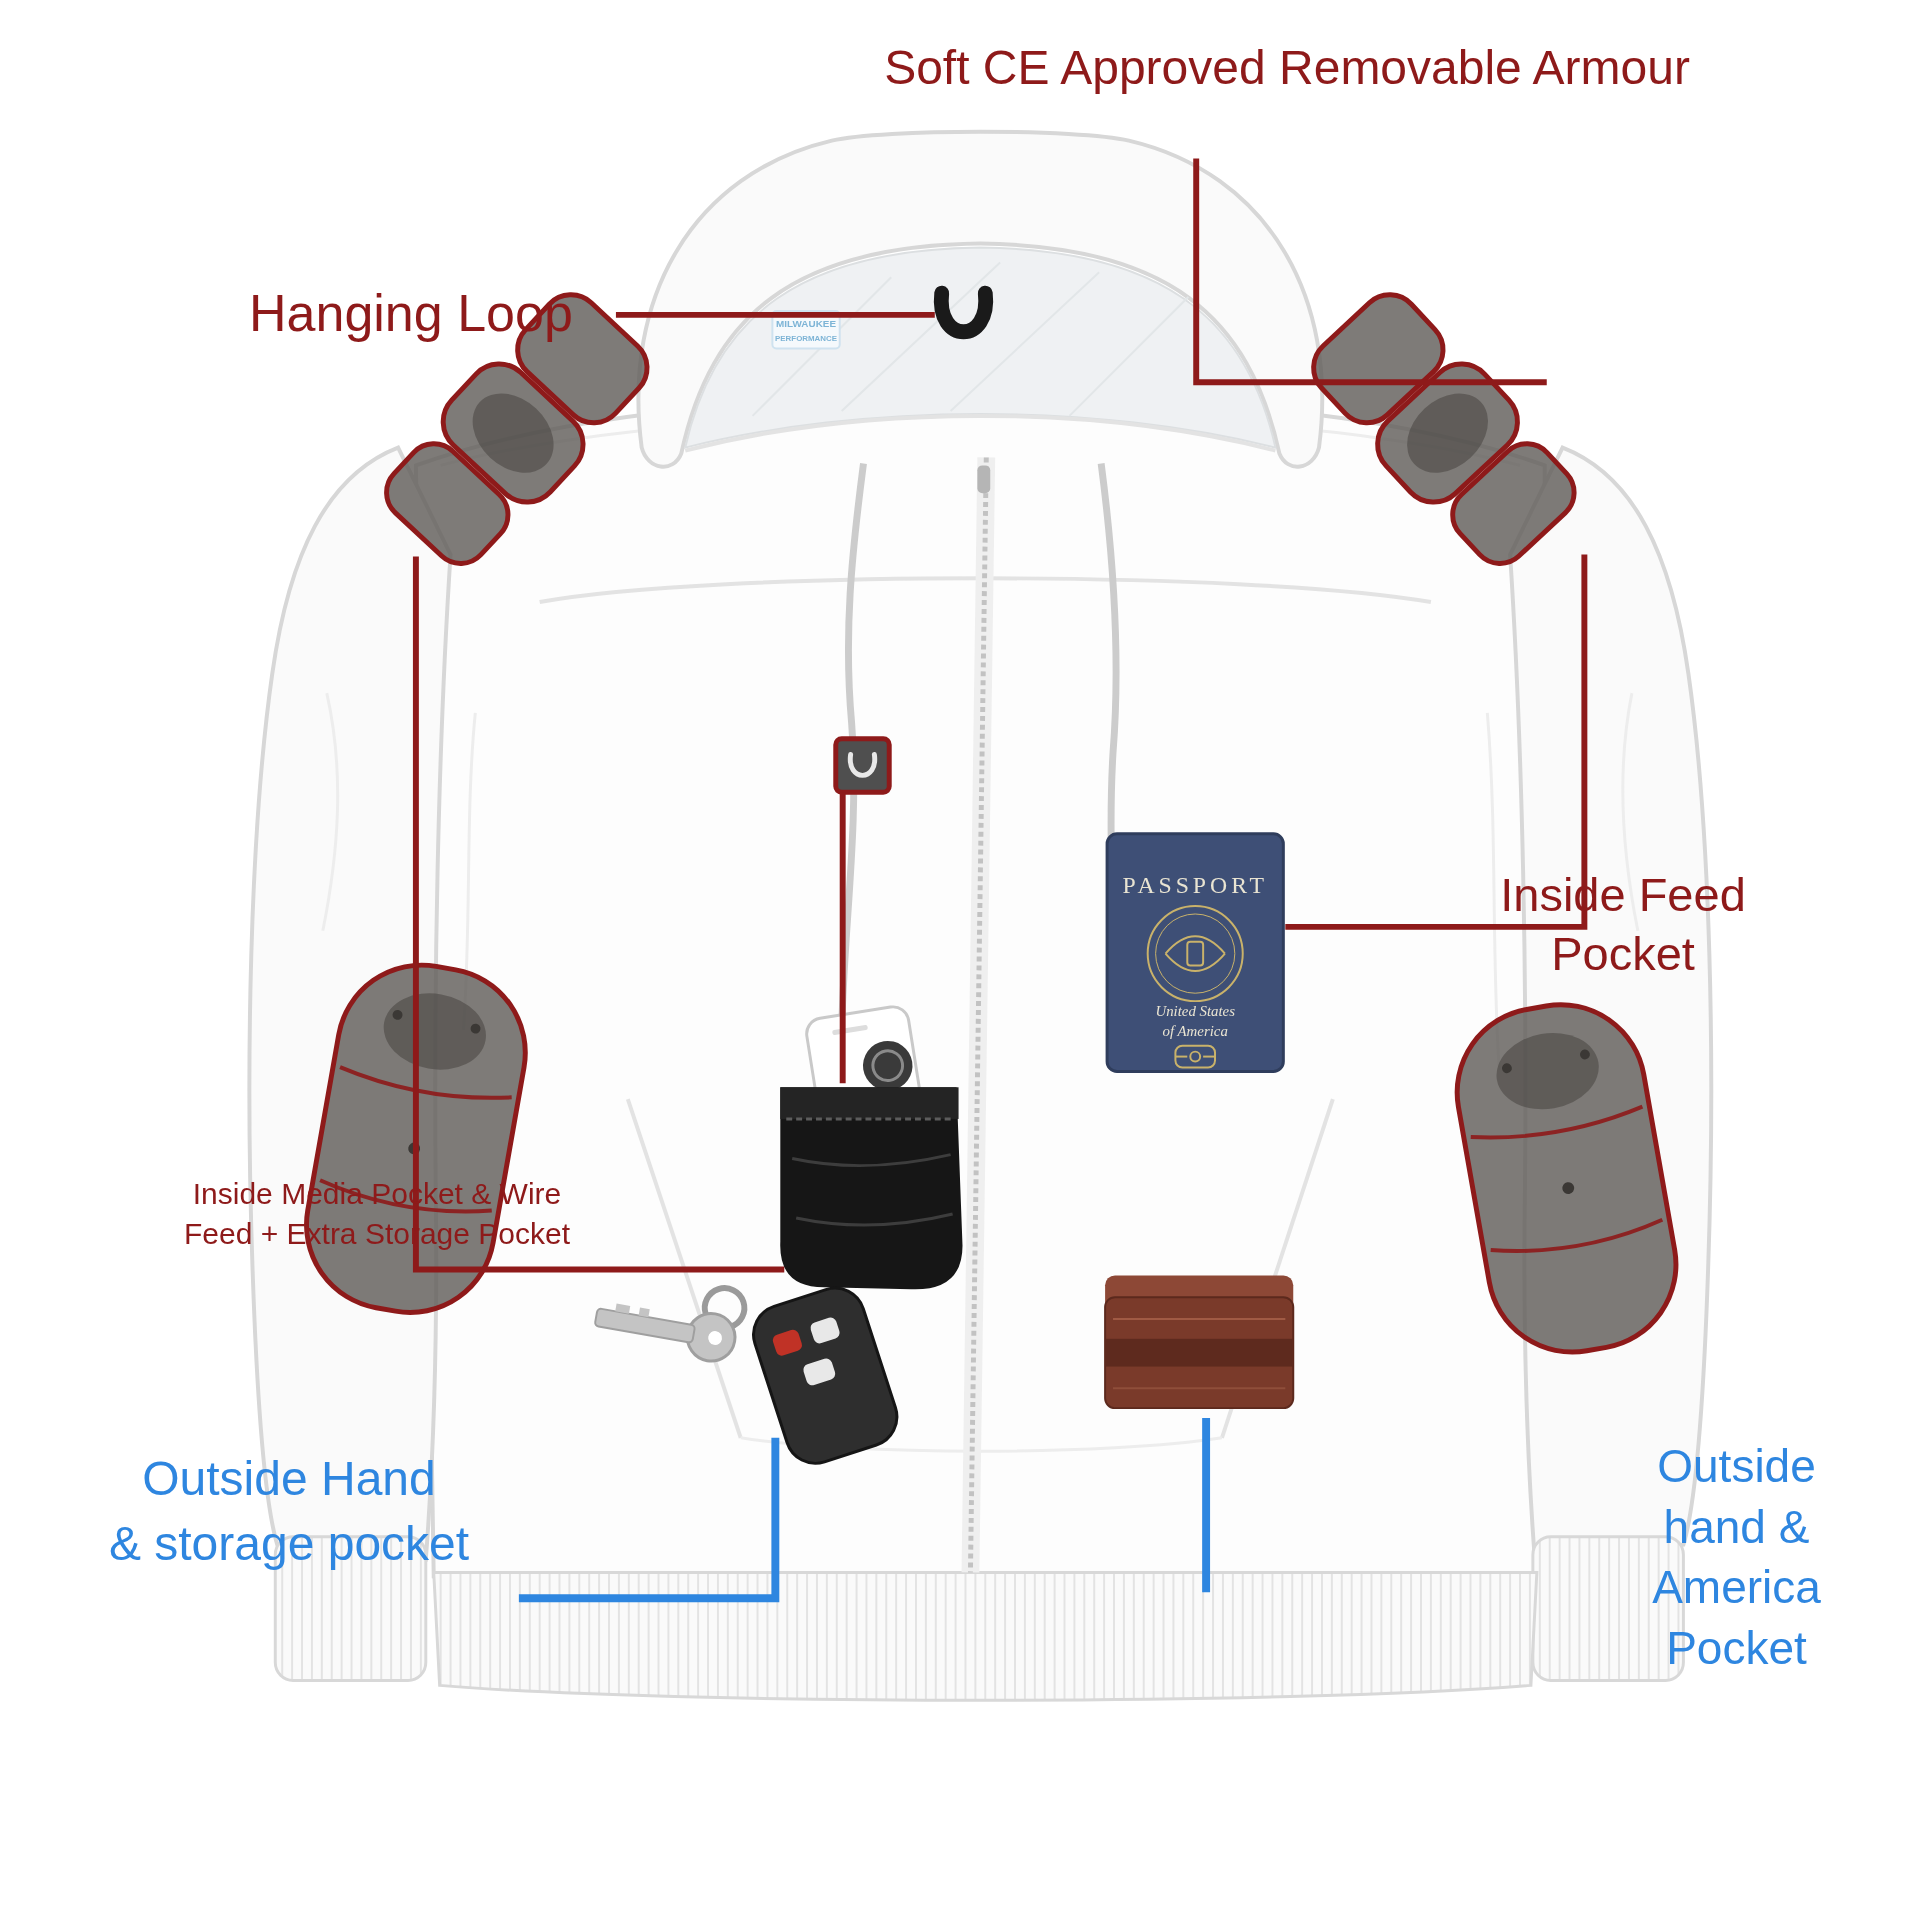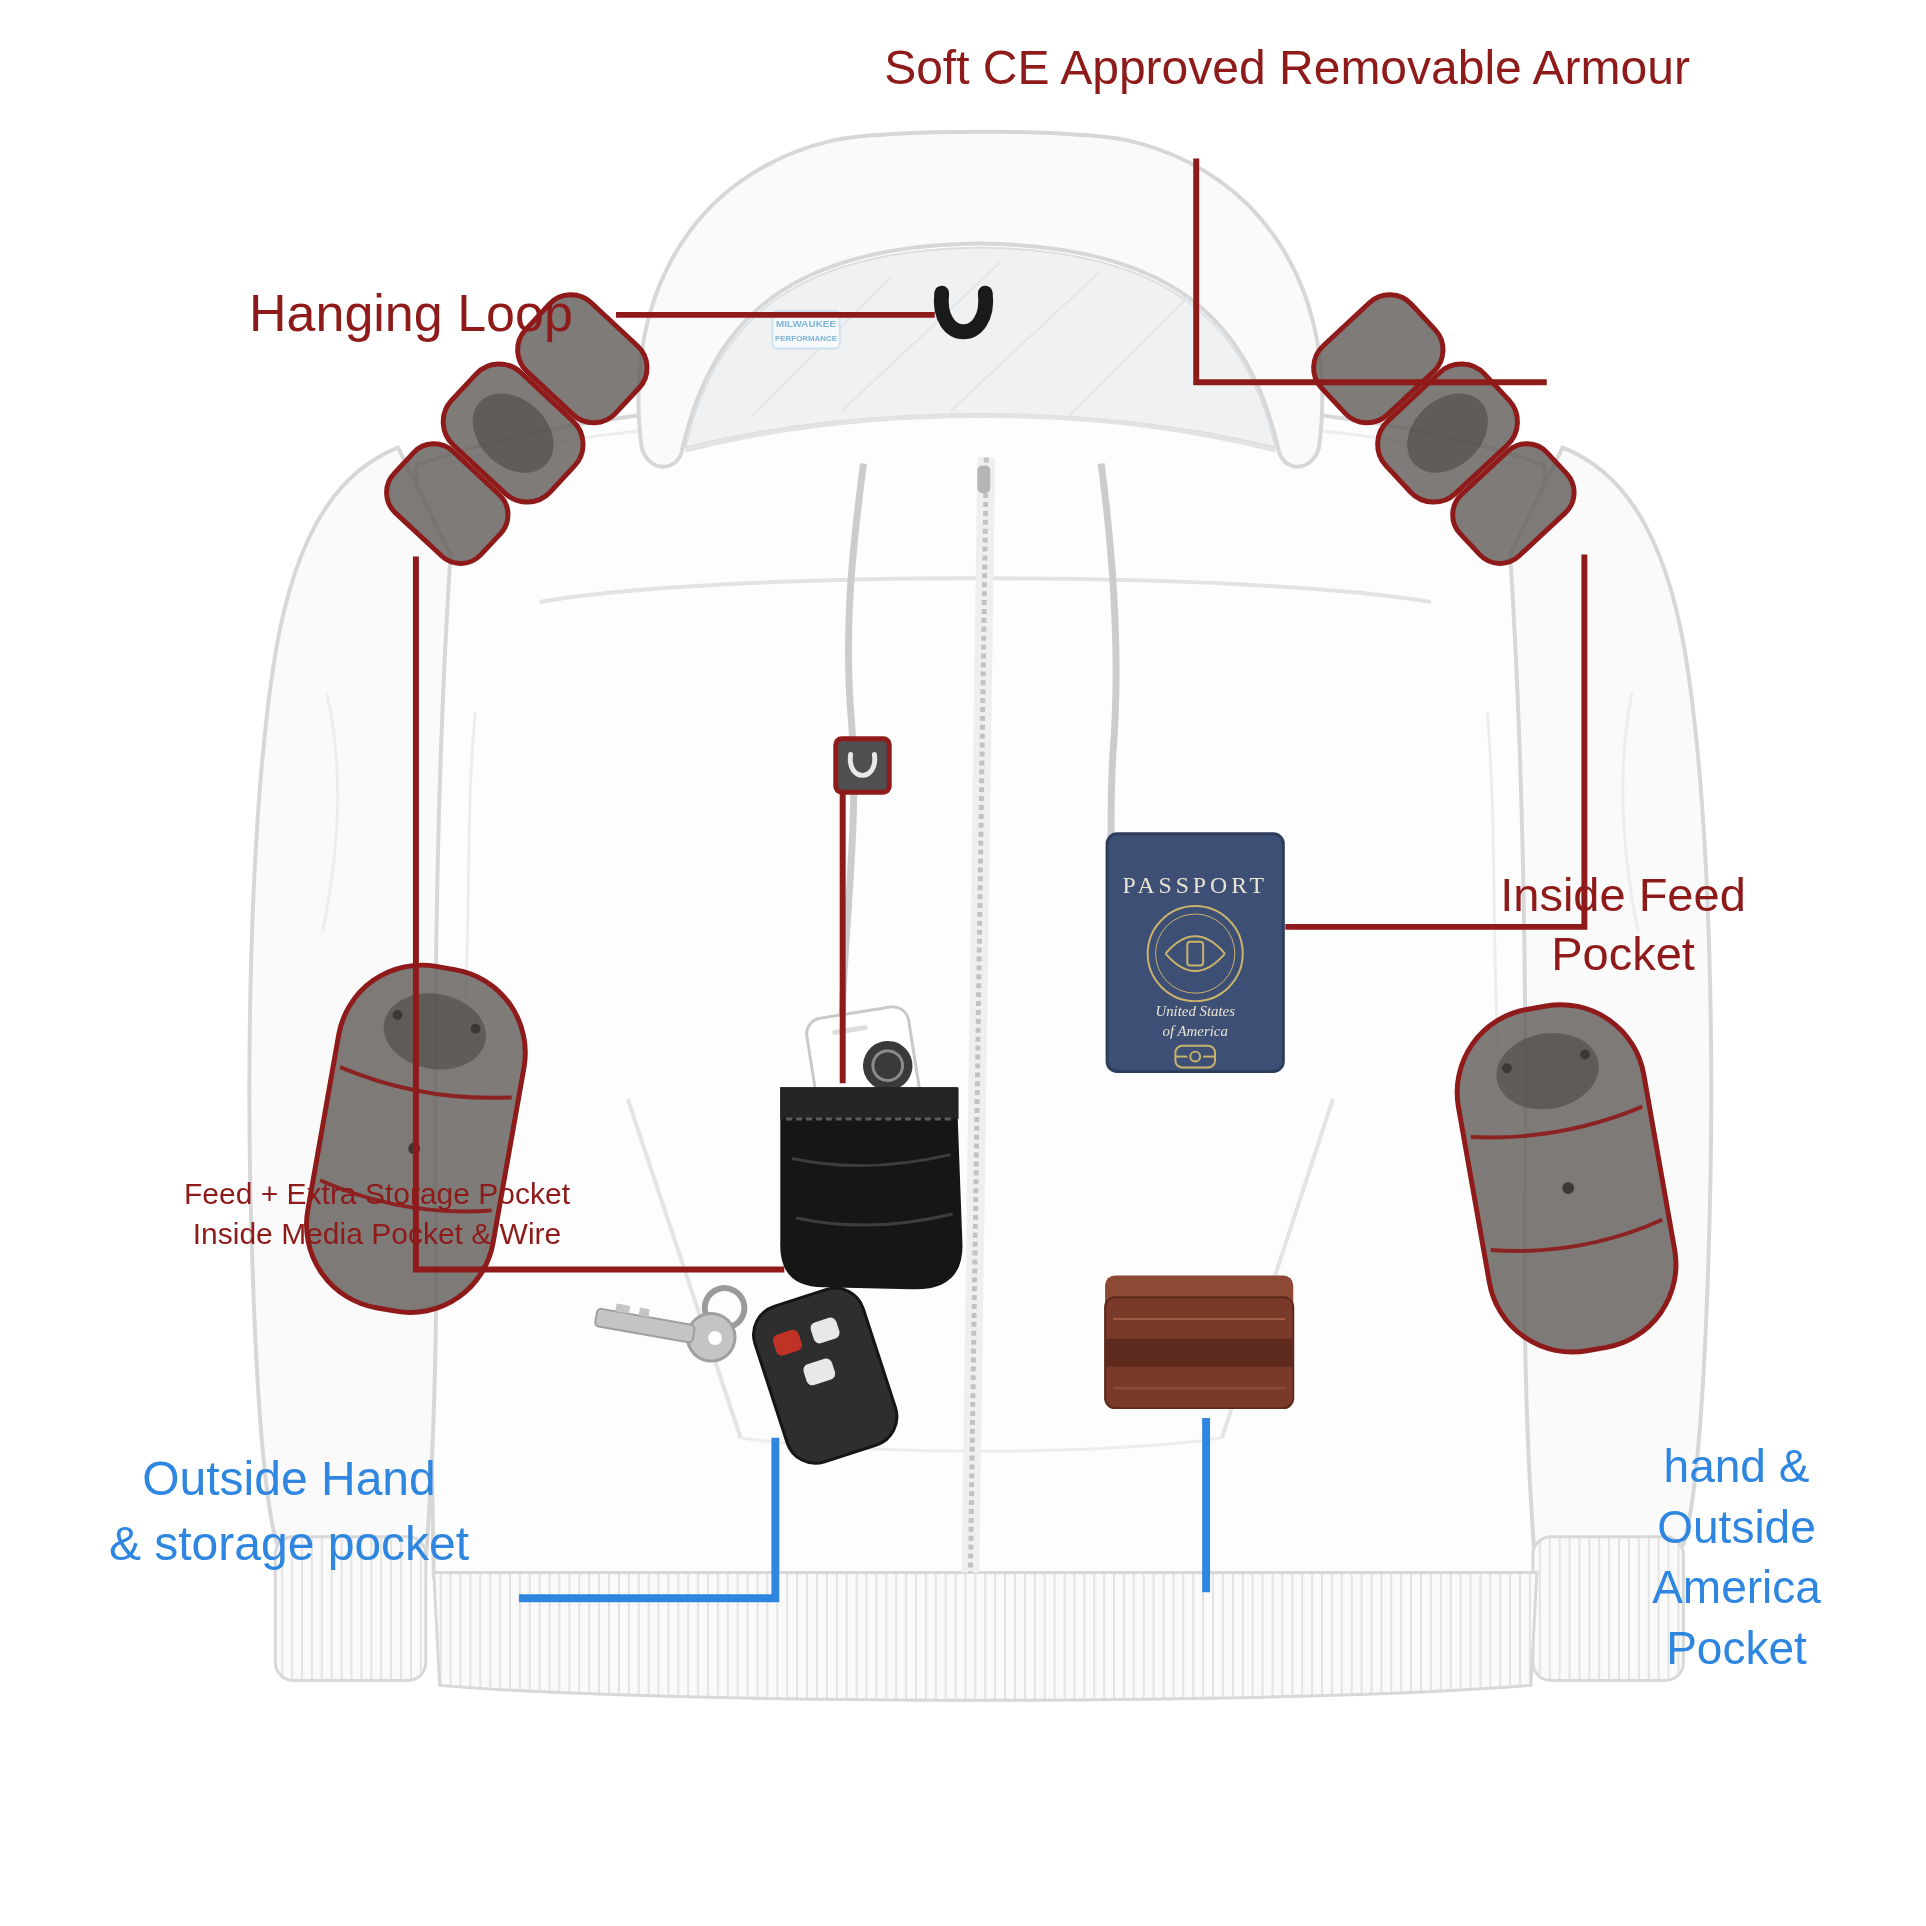--- a/index.html
+++ b/index.html
@@ -221,31 +221,31 @@
   <div class="label red title-label">Soft CE Approved Removable Armour</div>
 
   <div class="label red hanging-label">Hanging Loop</div>
 
   <div class="label red drop-label">
     <div>Inside Feed</div>
     <div>Pocket</div>
   </div>
 
   <div class="label red media-label">
+    <div>Inside Media Pocket &amp; Wire</div>
     <div>Feed + Extra Storage Pocket</div>
-    <div>Inside Media Pocket &amp; Wire</div>
   </div>
 
   <div class="label blue outleft-label">
     <div>Outside Hand</div>
     <div>&amp; storage pocket</div>
   </div>
 
   <div class="label blue outright-label">
+    <div>Outside</div>
     <div>hand &amp;</div>
-    <div>Outside</div>
     <div>America</div>
     <div>Pocket</div>
   </div>
 
 
 </div>
 
 
 </body></html>

